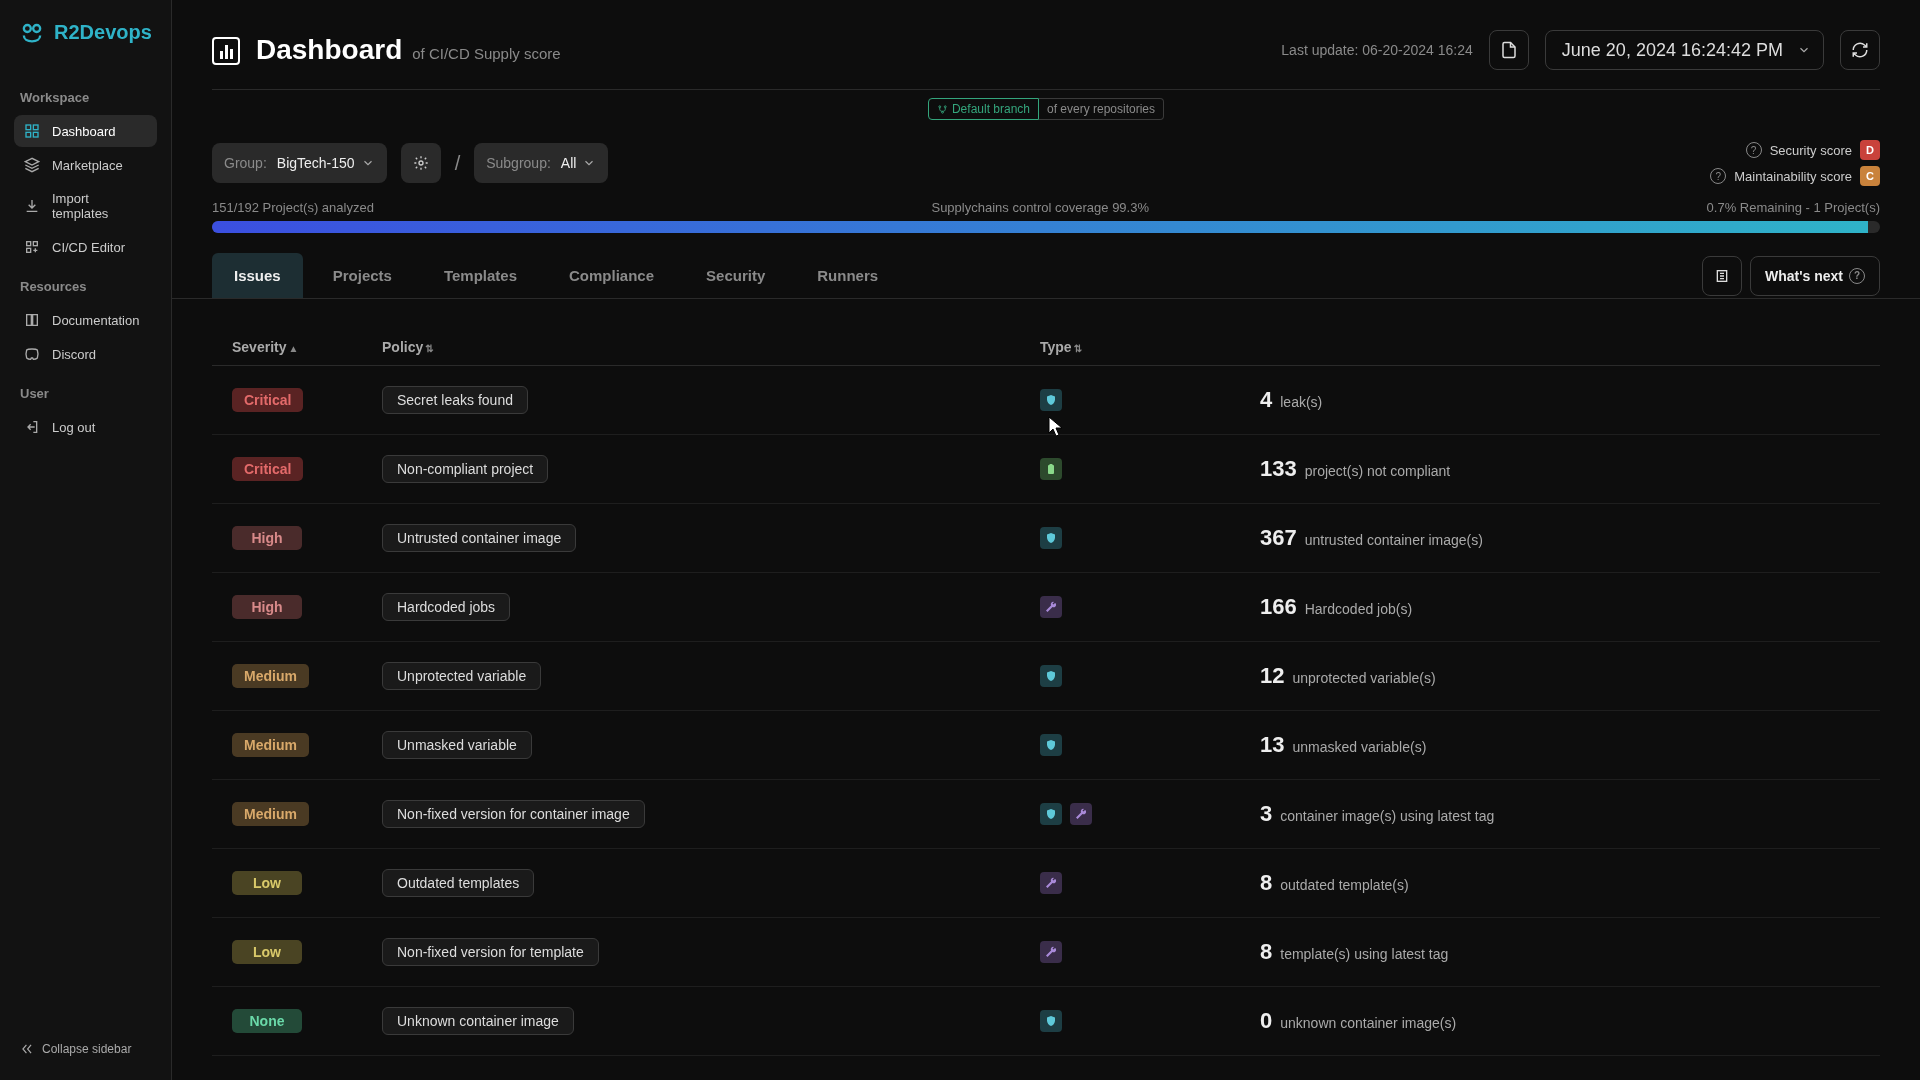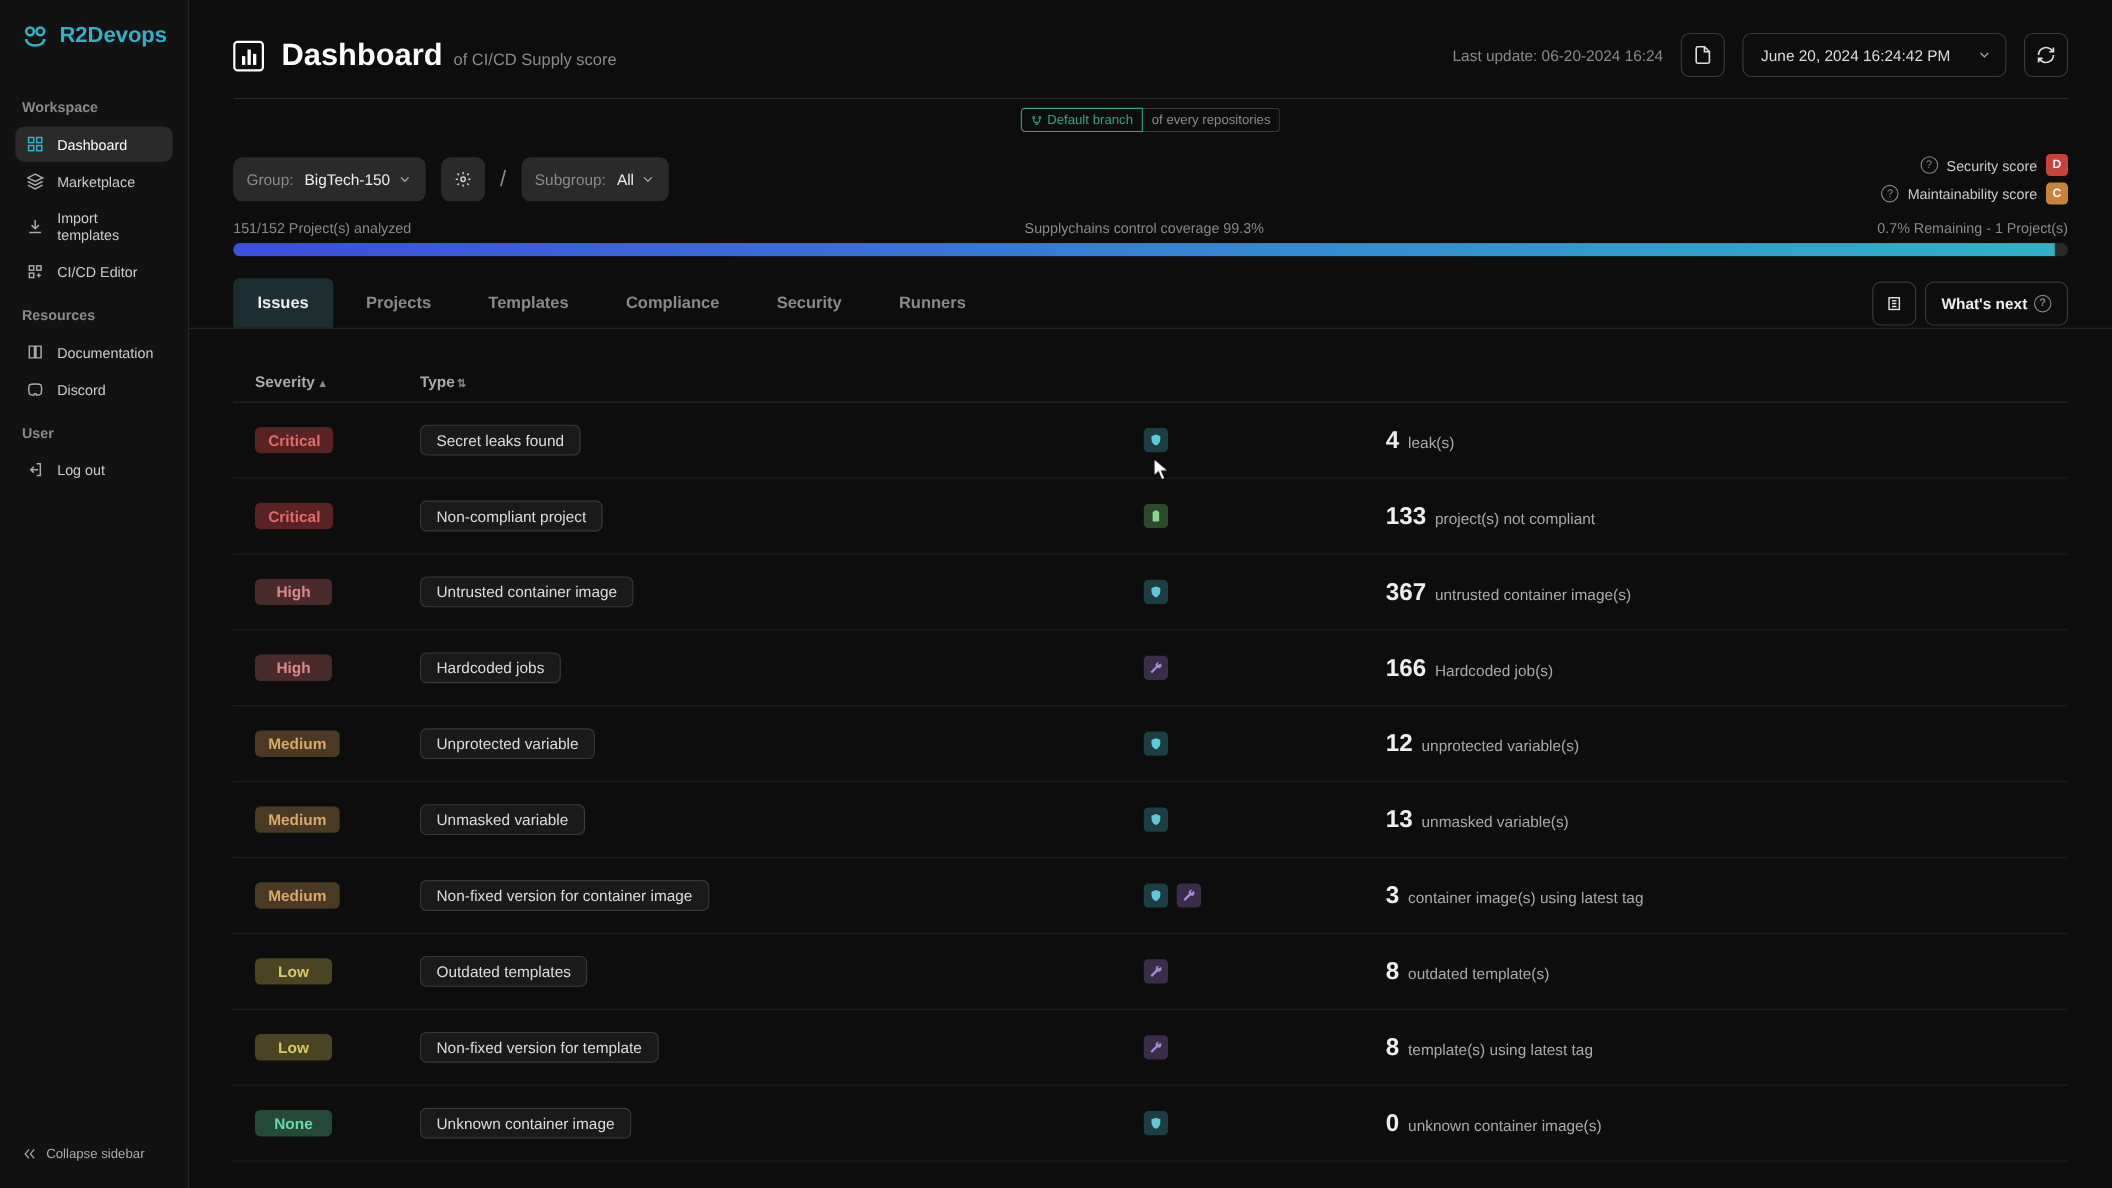--- a/index.html
+++ b/index.html
@@ -24,21 +24,21 @@
 .topbar { display:flex; align-items:center; padding:30px 40px 18px 40px; border-bottom:1px solid transparent; }
 .topbar-title { display:flex; align-items:baseline; gap:10px; }
 .dash-ico { width:28px; height:28px; border:2px solid #fff; border-radius:4px; display:inline-flex; align-items:flex-end; justify-content:center; gap:2px; padding:4px; margin-right:6px; }
 .dash-ico span { width:3px; background:#fff; display:inline-block; }
 .dash-ico span:nth-child(1){height:8px;} .dash-ico span:nth-child(2){height:14px;} .dash-ico span:nth-child(3){height:10px;}
 .title-big { color:#fff; font-size:28px; font-weight:700; }
 .title-sub { color:#8a8a8a; font-size:15px; font-weight:500; }
 .topbar-right { margin-left:auto; display:flex; align-items:center; gap:16px; }
 .last-up { color:#8a8a8a; font-size:14px; }
 .iconbtn { width:40px; height:40px; border:1px solid #3a3a3a; border-radius:8px; display:inline-flex; align-items:center; justify-content:center; cursor:pointer; }
-.datepick { height:40px; border:1px solid #3a3a3a; border-radius:8px; padding:0 40px 0 16px; display:flex; align-items:center; font-size:14px; color:#ddd; position:relative; cursor:pointer; min-width:240px; }
+.datepick { height:40px; border:1px solid #3a3a3a; border-radius:8px; padding:0 40px 0 16px; display:flex; align-items:center; font-size:18px; color:#ddd; position:relative; cursor:pointer; min-width:240px; }
 .datepick .chev { position:absolute; right:12px; }
 
 
 .branchrow { display:flex; justify-content:center; padding:8px 0 2px; }
 .branchpill { display:flex; align-items:center; font-size:12px; }
 .bp-left { border:1px solid #34a57c; color:#34a57c; padding:3px 8px; border-radius:4px 0 0 4px; display:flex; align-items:center; gap:4px; }
 .bp-right { border:1px solid #3a3a3a; border-left:none; color:#8a8a8a; padding:3px 8px; border-radius:0 4px 4px 0; }
 
 
 .filterrow { display:flex; align-items:center; padding:18px 40px 10px; gap:14px; }
@@ -262,21 +262,21 @@
       </div>
       <div class="score-line">
         <span class="qmark">?</span>
         <span>Maintainability score</span>
         <span class="score-badge badge-c">C</span>
       </div>
     </div>
   </div>
 
   <div class="statrow">
-    <span>151/152 Project(s) analyzed</span>
+    <span>151/192 Project(s) analyzed</span>
     <span>Supplychains control coverage 99.3%</span>
     <span>0.7% Remaining - 1 Project(s)</span>
   </div>
   <div class="progress">
       <div class="progbar"></div>
     </div>
 
   <div class="tabrow">
     <div class="tab active">Issues</div>
     <div class="tab">Projects</div>
@@ -293,20 +293,21 @@
     </span>
     <div class="whatsnext">
       <span>What's next</span>
       <span class="qmark">?</span>
     </div>
   </div>
 
   <div class="tablewrap">
     <div class="thead">
       <div><span>Severity</span><span class="sort">▲</span></div>
+      <div><span>Policy</span><span class="sort">⇅</span></div>
       <div><span>Type</span><span class="sort">⇅</span></div>
     </div>
     <div id="tbody">
         <div class="trow">
           <div><span class="sev critical">Critical</span></div>
           <div><span class="poltag">Secret leaks found</span></div>
           <div class="typeicons">
             <span class="typico ty-shield">
               <svg width="12" height="12" viewBox="0 0 24 24" fill="currentColor">
                 <path d="M12 2 4 5v6c0 5 3.5 9.5 8 11 4.5-1.5 8-6 8-11V5l-8-3z"></path>

